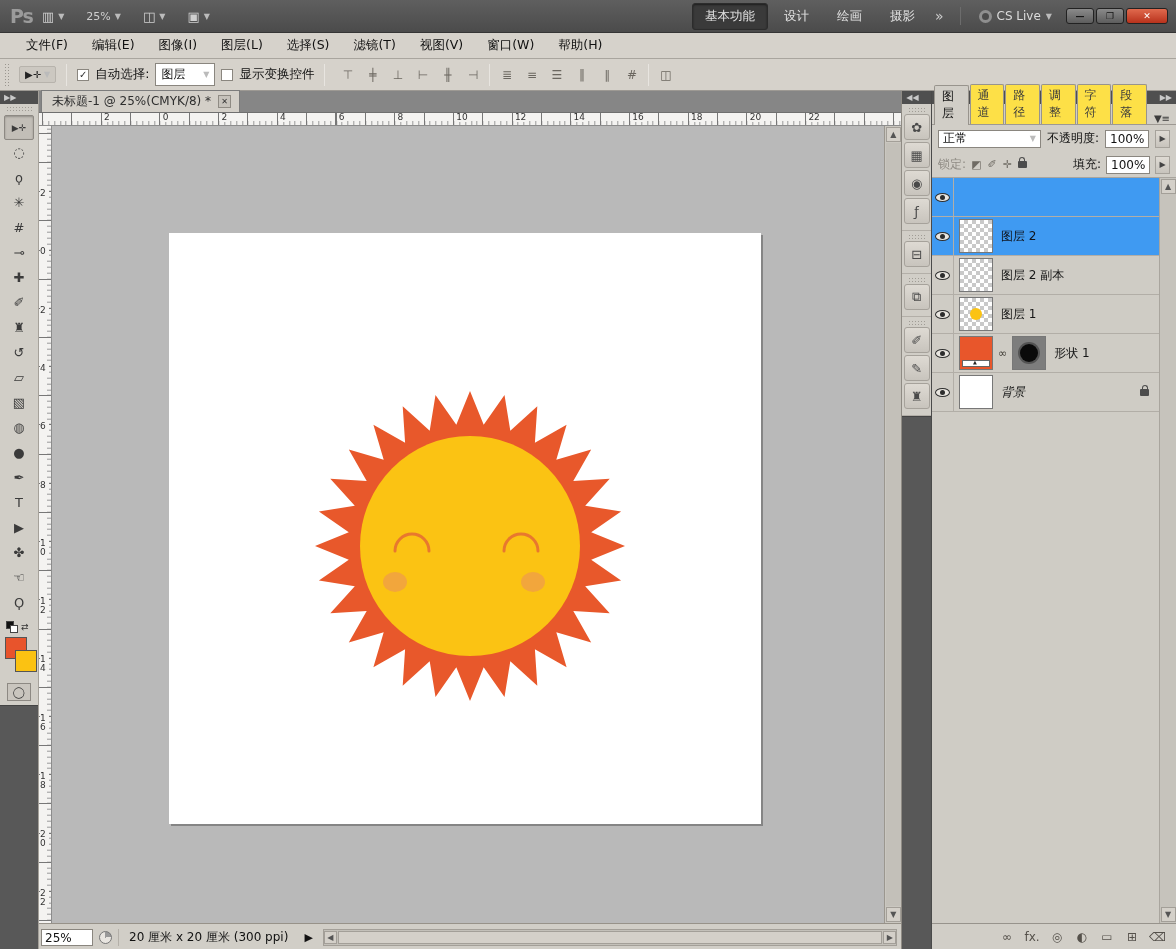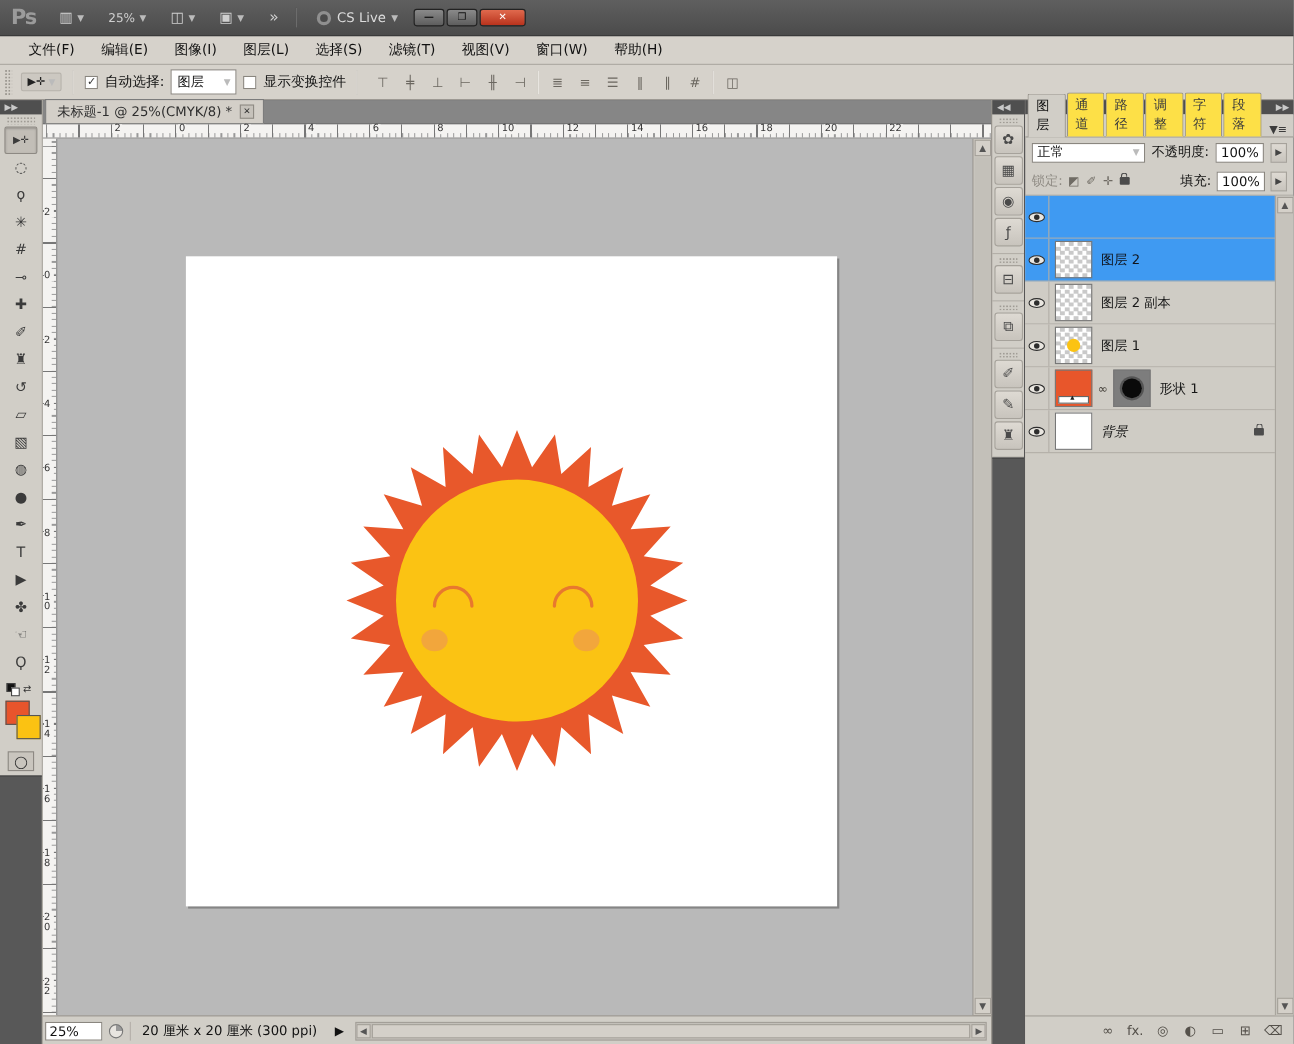--- a/index.html
+++ b/index.html
@@ -1,21 +1,21 @@
 <!DOCTYPE html>
 <html><head>
 <meta charset="utf-8">
 <style>
   * { box-sizing: border-box; margin: 0; padding: 0; }
   html,body { width:1176px; height:949px; overflow:hidden; }
   body { font-family:"DejaVu Sans","Liberation Sans",sans-serif; font-size:12px; background:#535353; position:relative; }
 
   
   .titlebar{height:33px;background:linear-gradient(#5f5f5f,#4b4b4b);display:flex;align-items:center;color:#d8d8d8;border-bottom:1px solid #353535;}
-  .ps-logo{color:#9b9b9b;font-weight:bold;font-size:19px;margin:0 14px 0 10px;letter-spacing:-1px;}
+  .ps-logo{color:#9b9b9b;font-weight:bold;font-size:19px;margin:0 2px 0 10px;letter-spacing:-1px;}
   .tb-btn{display:flex;align-items:center;gap:4px;padding:3px 7px;margin-right:8px;border-radius:3px;color:#cfcfcf;font-size:11px;cursor:default;}
   .tb-btn .glyph{font-size:13px;}
   .caret{font-size:8px;color:#bbb;}
   .tb-sep{width:1px;height:18px;background:#3e3e3e;border-right:1px solid #6c6c6c;margin:0 8px;}
   .ws-group{display:flex;align-items:center;gap:4px;margin-left:auto;}
   .ws-btn{padding:4px 12px;font-size:12.5px;color:#e2e2e2;border-radius:3px;}
   .ws-btn.active{background:#3a3a3a;border:1px solid #2c2c2c;box-shadow:inset 0 1px 2px rgba(0,0,0,.5);}
   .ws-overflow{color:#cfcfcf;font-size:14px;padding:0 8px;}
   .cslive{display:flex;align-items:center;gap:5px;margin:0 14px 0 10px;color:#dcdcdc;font-size:12px;}
   .cslive-ring{width:13px;height:13px;border:3px solid #8f8f8f;border-radius:50%;background:#4b4b4b;}
@@ -149,20 +149,26 @@
       <span class="caret">▼</span>
     </span>
   <span class="tb-btn">
       <span class="glyph">◫</span>
       <span class="caret">▼</span>
     </span>
   <span class="tb-btn">
       <span class="glyph">▣</span>
       <span class="caret">▼</span>
     </span>
+  <div class="ws-group">
+      <span class="ws-btn active">基本功能</span>
+      <span class="ws-btn">设计</span>
+      <span class="ws-btn">绘画</span>
+      <span class="ws-btn">摄影</span>
+    </div>
   <span class="ws-overflow">»</span>
   <div class="tb-sep"></div>
   <span class="cslive">
       <span class="cslive-ring"></span>
       <span>CS Live</span>
       <span class="caret">▼</span>
     </span>
   <div class="win-controls">
     <span class="win-btn">—</span>
     <span class="win-btn">❐</span>

